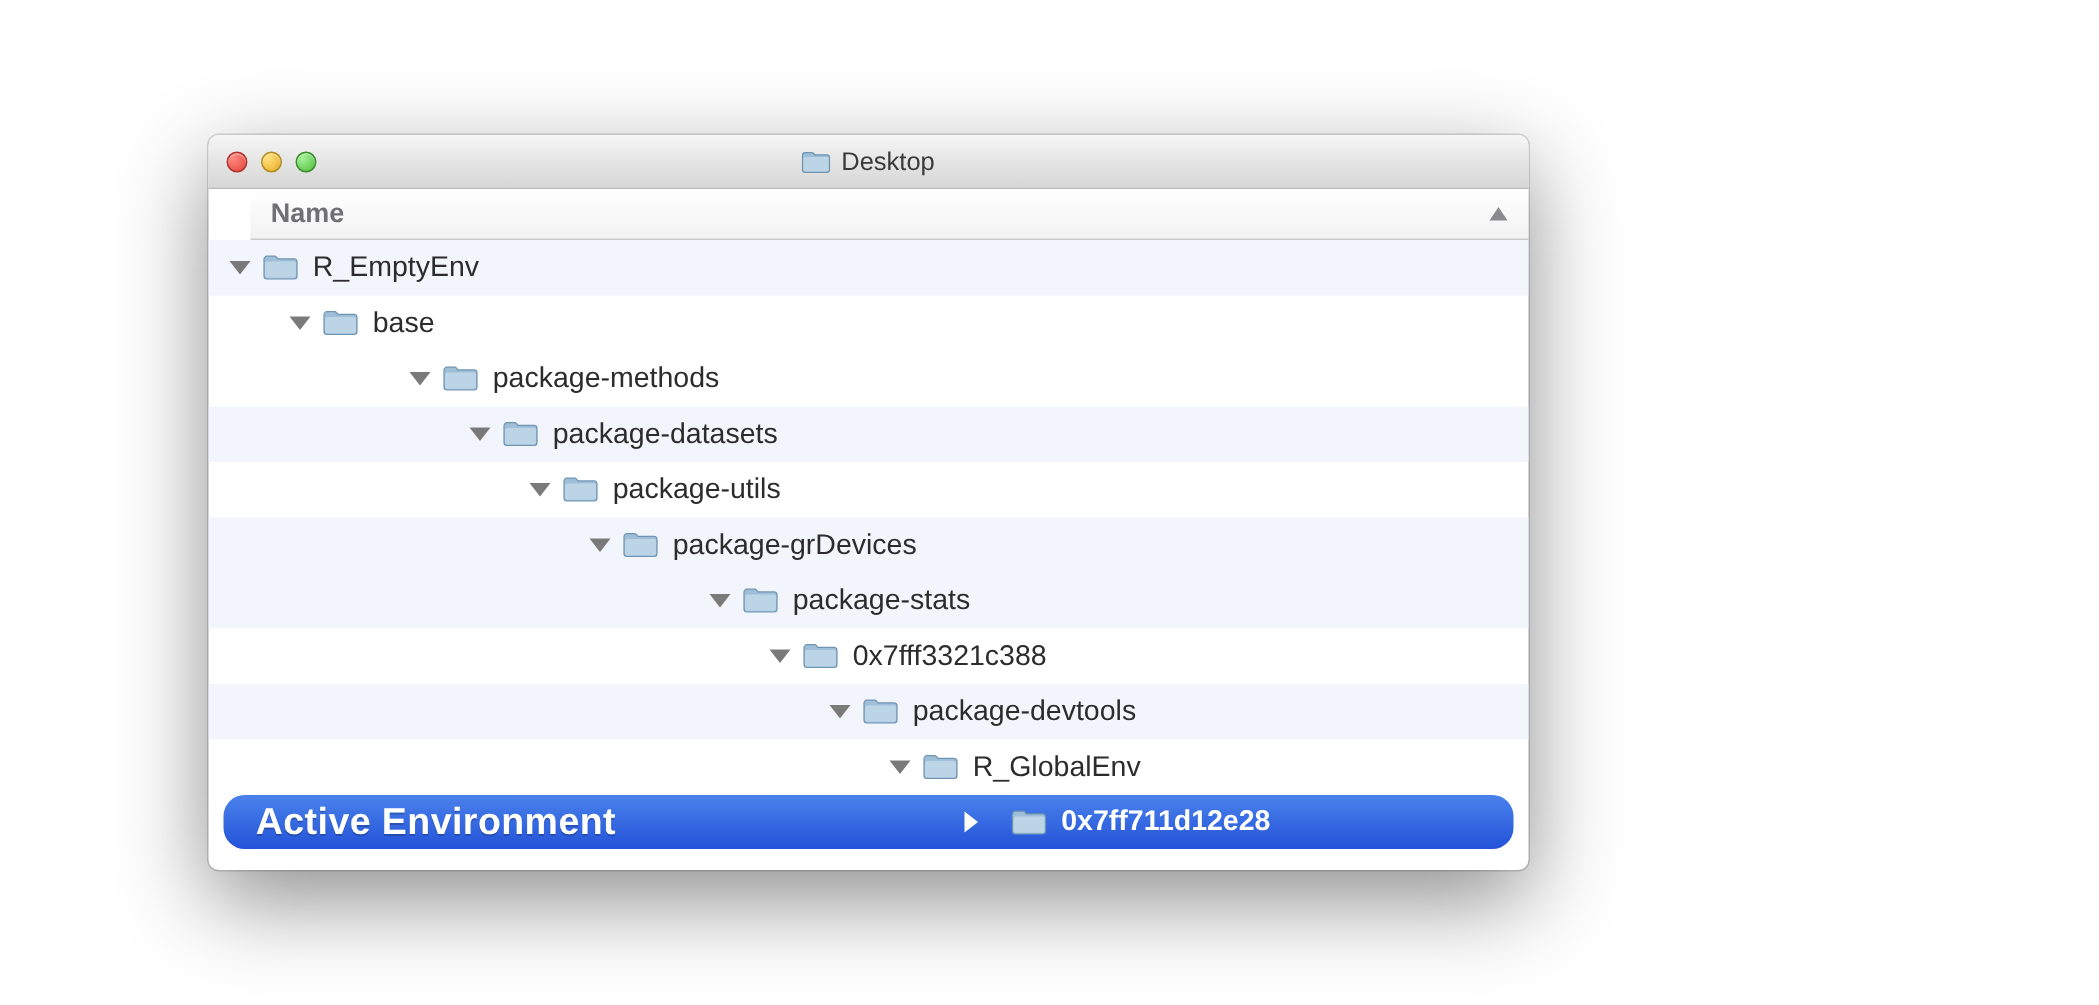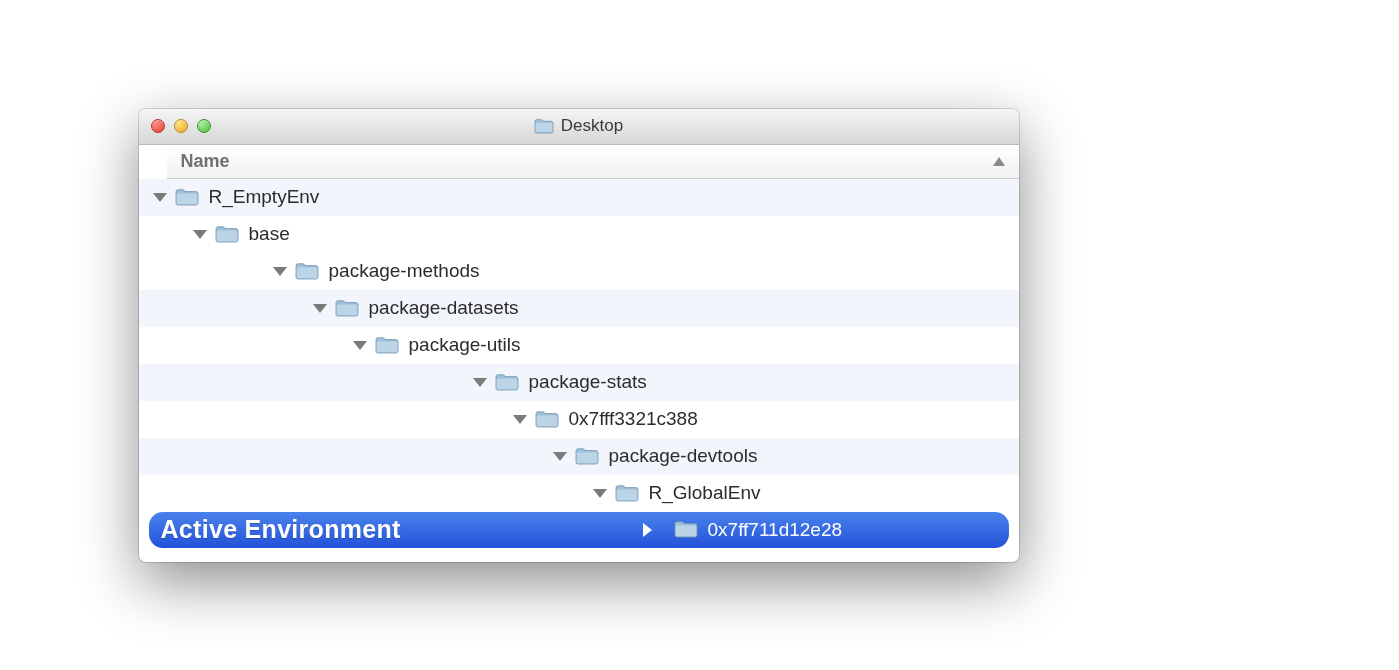--- a/index.html
+++ b/index.html
@@ -115,31 +115,32 @@
     background: linear-gradient(to bottom, #4a82eb, #2352d8);
     color: #fff;
     border-radius: 14px;
     margin: 0 10px;
     padding-right: 12px;
     position: relative;
   }
   .row.selected .label { color:#fff; }
   .active-env {
     position: absolute;
-    left: 12px;
+    left: 22px;
     color: #fff;
     font-size: 25px;
     font-weight: 700;
     letter-spacing: 0.3px;
     text-shadow: 0 1px 0 rgba(0,0,0,0.2);
   }
   .row.selected .right-group {
     margin-left: auto;
     display: flex;
     align-items: center;
+    font-weight: bold;
   }
   .window-bottom-space { height: 14px; }
 </style>
 </head>
 <body>
 
 <div class="stage">
   <div class="window">
     <div class="titlebar">
       <div class="traffic">
@@ -213,20 +214,31 @@
           <span class="disclosure down"></span>
           <span class="folder-icon">
             <svg width="24" height="19" viewBox="0 0 24 19">
     <path d="M1 3.8c0-1.1.9-2 2-2h5c.7 0 1.1.3 1.5.8l.7 1h10.8c1.1 0 2 .9 2 2v9.4c0 1.1-.9 2-2 2H3c-1.1 0-2-.9-2-2V3.8z" fill="#9fbfd8" stroke="#6f94b1" stroke-width="0.8"></path>
     <rect x="1.7" y="5.4" width="20.6" height="10.8" rx="1.3" fill="#bcd5e6"></rect>
   </svg>
           </span>
           <span class="label">package-utils</span>
         </div>
         <div class="row alt">
+          <span class="indent" style="width: 254px;"></span>
+          <span class="disclosure down"></span>
+          <span class="folder-icon">
+            <svg width="24" height="19" viewBox="0 0 24 19">
+    <path d="M1 3.8c0-1.1.9-2 2-2h5c.7 0 1.1.3 1.5.8l.7 1h10.8c1.1 0 2 .9 2 2v9.4c0 1.1-.9 2-2 2H3c-1.1 0-2-.9-2-2V3.8z" fill="#9fbfd8" stroke="#6f94b1" stroke-width="0.8"></path>
+    <rect x="1.7" y="5.4" width="20.6" height="10.8" rx="1.3" fill="#bcd5e6"></rect>
+  </svg>
+          </span>
+          <span class="label">package-grDevices</span>
+        </div>
+        <div class="row alt">
           <span class="indent" style="width: 334px;"></span>
           <span class="disclosure down"></span>
           <span class="folder-icon">
             <svg width="24" height="19" viewBox="0 0 24 19">
     <path d="M1 3.8c0-1.1.9-2 2-2h5c.7 0 1.1.3 1.5.8l.7 1h10.8c1.1 0 2 .9 2 2v9.4c0 1.1-.9 2-2 2H3c-1.1 0-2-.9-2-2V3.8z" fill="#9fbfd8" stroke="#6f94b1" stroke-width="0.8"></path>
     <rect x="1.7" y="5.4" width="20.6" height="10.8" rx="1.3" fill="#bcd5e6"></rect>
   </svg>
           </span>
           <span class="label">package-stats</span>
         </div>

